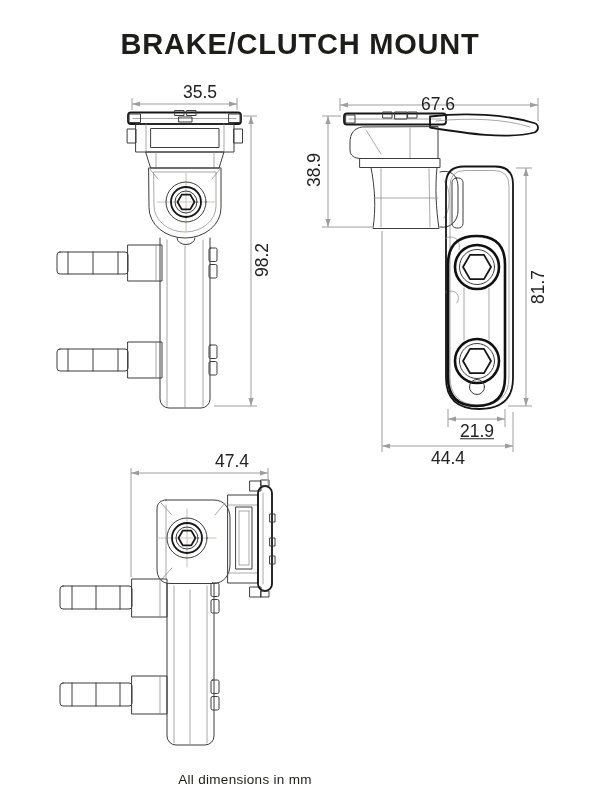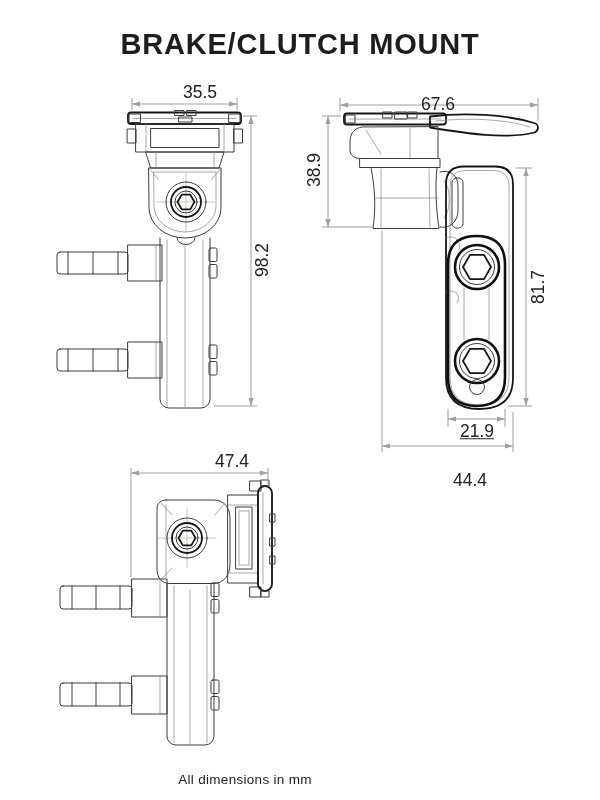--- a/index.html
+++ b/index.html
@@ -245,18 +245,18 @@
     </g>
   </svg>
 
   <span class="dim-label" style="left:184px;top:93px;margin-left:16px;">35.5</span>
   <span class="dim-label rot" style="left:263px;top:260px;">98.2</span>
 
   <span class="dim-label" style="left:438px;top:93px;margin-top:12px;">67.6</span>
   <span class="dim-label rot" style="left:315px;top:170px;">38.9</span>
   <span class="dim-label rot" style="left:539px;top:287px;">81.7</span>
   <span class="dim-label" style="left:477px;top:432px;text-decoration:underline;">21.9</span>
-  <span class="dim-label" style="left:448px;top:481px;margin-left:22px;">44.4</span>
+  <span class="dim-label" style="left:448px;top:459px;">44.4</span>
 
   <span class="dim-label" style="left:198px;top:462px;margin-left:34px;">47.4</span>
 
   <div class="footer">All dimensions in mm</div>
 </div>
 
 </body></html>

